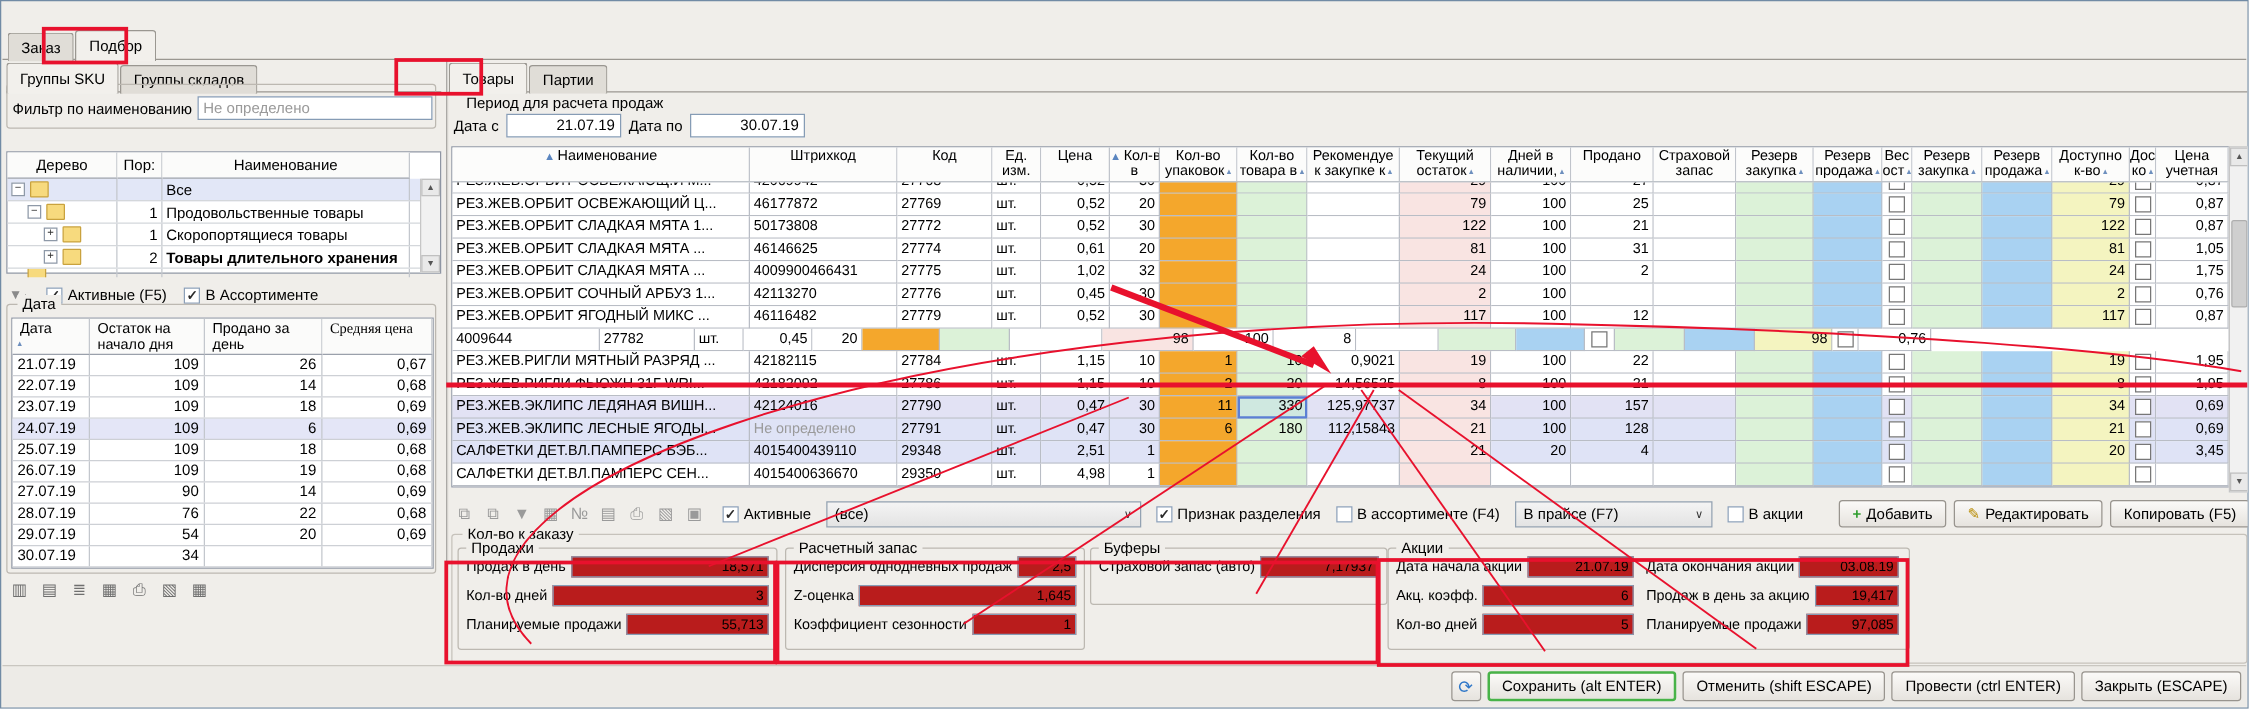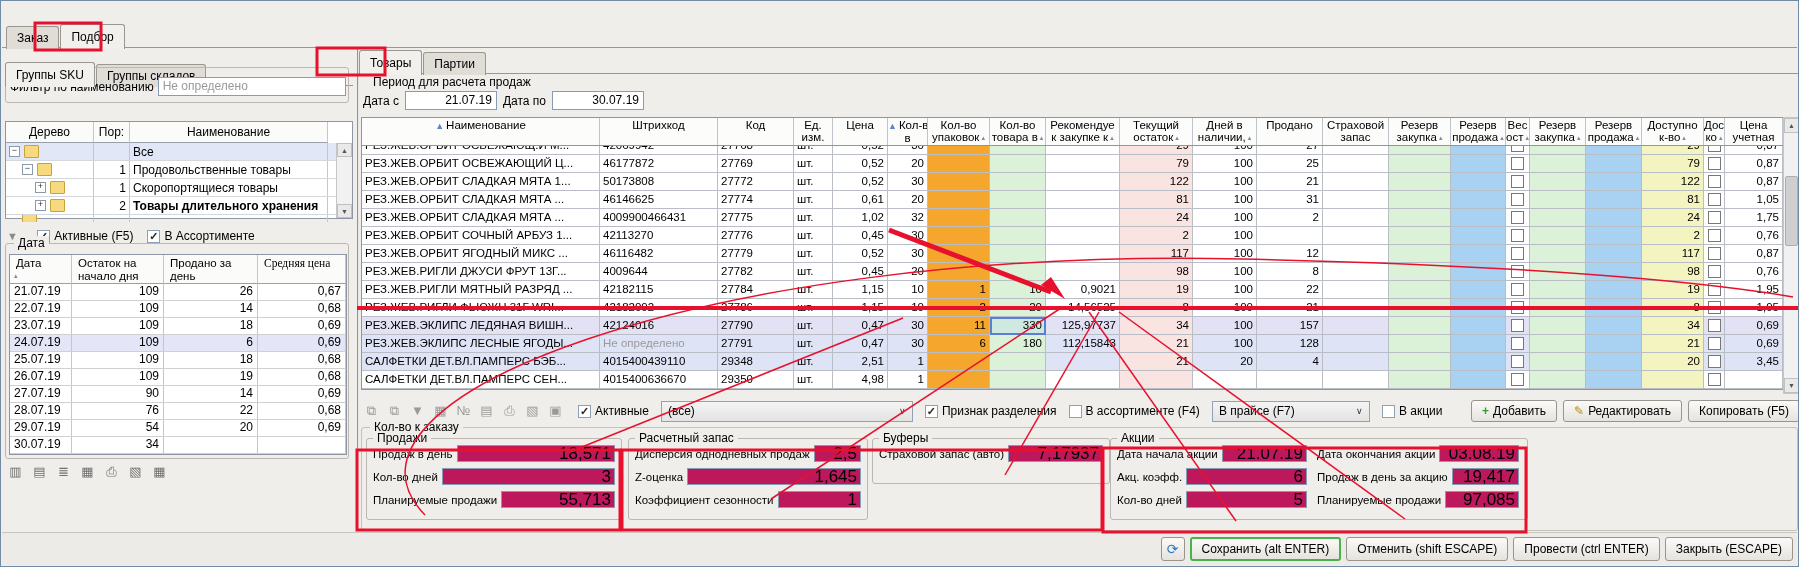--- a/index.html
+++ b/index.html
@@ -112,41 +112,41 @@
   
   #oq-group{left:2px;top:378px;width:1437px;height:104px;border-color:#c6c2bb;}
   .panel{position:absolute;top:10px;border:1px solid #bcb8b1;border-radius:3px;box-sizing:border-box;background:#f0eeea;}
   .ptitle{position:absolute;top:-8px;left:6px;background:#f0eeea;padding:0 4px;font-size:12px;}
   .p-sales{left:4px;width:256px;height:82px;}
   .p-calc{left:266px;width:240px;height:82px;}
   .p-buffers{left:510px;width:238px;height:46px;}
   .p-promo{left:748px;width:418px;height:82px;}
   .fld{display:flex;align-items:center;margin:6px 6px 0 6px;}
   .flabel{font-size:11.5px;white-space:nowrap;margin-right:4px;}
-  .finput{flex:1;border:1px solid #869cb5;background:#be185d;height:17px;line-height:16px;font-size:17px;text-align:right;padding:0 3px;box-sizing:border-box;min-width:34px;}
+  .finput{flex:1;border:1px solid #869cb5;background:#b91c1c;height:17px;line-height:16px;font-size:11px;text-align:right;padding:0 3px;box-sizing:border-box;min-width:34px;}
   .p-promo .grid{display:grid;grid-template-columns:200px 212px;column-gap:0px;}
   .p-promo .fld{margin:6px 4px 0 6px;}
   
   .footer{position:absolute;left:1px;right:1px;bottom:1px;height:33px;background:#edebe7;border-top:1px solid #c9c6c0;
     display:flex;align-items:center;justify-content:flex-end;gap:5px;padding-right:4px;box-sizing:border-box;}
   .refresh{width:24px;height:24px;border:1px solid #98948e;border-radius:3px;background:linear-gradient(#fbfaf8,#e6e3de);
     color:#2f77c8;font-size:14px;display:flex;align-items:center;justify-content:center;}
   
   .ann{position:absolute;left:0;top:0;width:1799px;height:567px;pointer-events:none;z-index:60;}
 </style>
 </head>
 <body>
 
 <div class="window">
 
 
   <div class="tabrow" id="main-tabs"><div class="tab" style="display: inline-block;">Заказ</div><div class="tab on" style="display: inline-block;">Подбор</div></div>
 
   <div class="lpanel">
-    <div class="tabrow subtabs" id="left-tabs" style="padding-left:0;margin-top:12px;"><div class="tab on" style="display: inline-block;">Группы SKU</div><div class="tab" style="display: inline-block;">Группы складов</div></div>
+    <div class="tabrow subtabs" id="left-tabs" style="padding-left:0;"><div class="tab on" style="display: inline-block;">Группы SKU</div><div class="tab" style="display: inline-block;">Группы складов</div></div>
 
     <div class="gbox" id="filter-group" style="left:0;top:18px;width:344px;height:36px;">
       <span class="gtitle">Фильтр</span>
       <div style="position:absolute;left:4px;top:9px;display:flex;align-items:center;width:336px;">
         <span style="white-space:nowrap;margin-right:4px;">Фильтр по наименованию</span>
         <div class="inp muted" style="flex:1;">Не определено</div>
       </div>
     </div>
 
     <div class="treewrap">
@@ -601,21 +601,20 @@
             </div>
             <div class="g-cell gc" style="width: 56px;"></div>
             <div class="g-cell bc" style="width: 56px;"></div>
             <div class="g-cell tr yc" style="width: 62px;">117</div>
             <div class="g-cell cc plain" style="width: 21px;">
               <div class="cbx"></div>
             </div>
             <div class="g-cell tr plain" style="width: 58px;">0,87</div>
           </div>
           <div class="g-row">
-            <div class="g-cell tl plain" style="width: 238px;">РЕЗ.ЖЕВ.РИГЛИ ДЖУСИ ФРУТ 13Г...</div>
             <div class="g-cell tl plain" style="width: 118px;">4009644</div>
             <div class="g-cell tl plain" style="width: 76px;">27782</div>
             <div class="g-cell tl plain" style="width: 39px;">шт.</div>
             <div class="g-cell tr plain" style="width: 55px;">0,45</div>
             <div class="g-cell tr plain" style="width: 40px;">20</div>
             <div class="g-cell tr oc" style="width: 62px;"></div>
             <div class="g-cell tr gc" style="width: 56px;"></div>
             <div class="g-cell tr plain" style="width: 74px;"></div>
             <div class="g-cell tr pc" style="width: 73px;">98</div>
             <div class="g-cell tr plain" style="width: 64px;">100</div>

